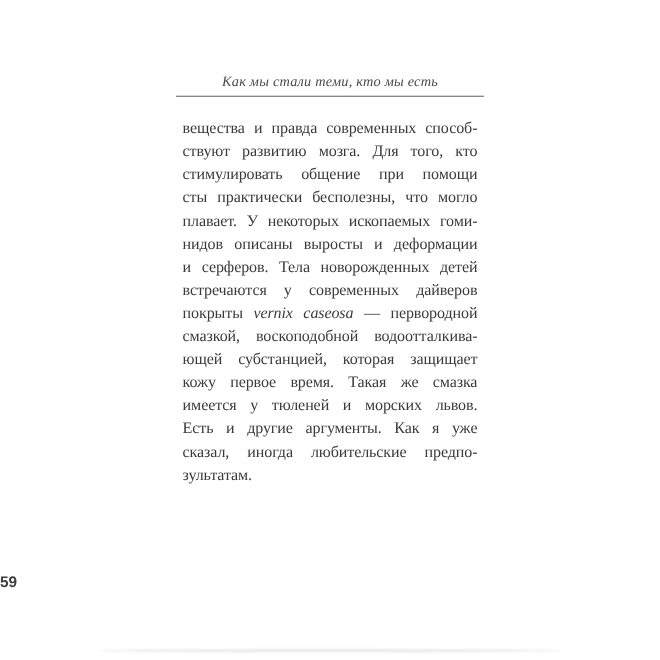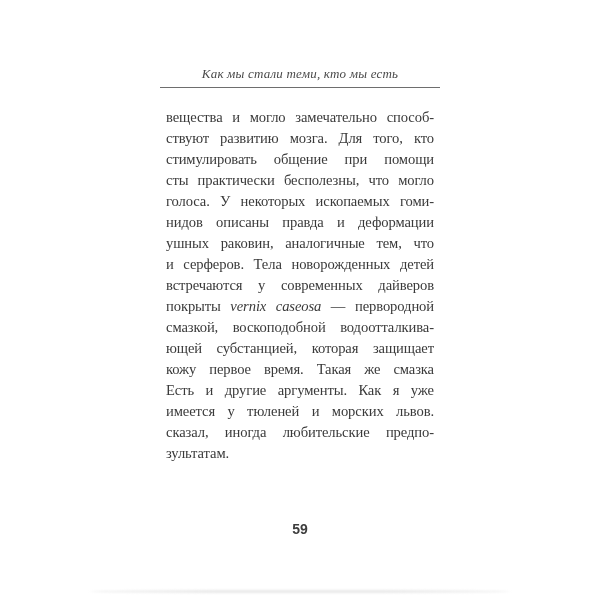--- a/index.html
+++ b/index.html
@@ -56,21 +56,21 @@
     text-align-last: left;
   }
   .body-text .italic {
     font-style: italic;
   }
   .page-number {
     position: absolute;
     top: 521px;
     left: 0;
     width: 100%;
-    text-align: center;
+    text-align: left;
     font-family: "Liberation Sans", sans-serif;
     font-weight: 700;
     font-size: 14px;
     color: var(--folio-color, #3d3d3d);
   }
   .page-edge-shadow {
     position: absolute;
     top: 590px;
     left: 50%;
     transform: translateX(-50%);
@@ -84,35 +84,34 @@
 </head>
 <body>
 
 <div class="canvas" style="--page-bg: #ffffff; --text-color: #3a3a3a; --head-color: #4a4a4a; --rule-color: #6e6e6e; --folio-color: #3d3d3d; --shadow-color: #e9e9e9;">
 
   <div class="running-head">Как мы стали теми, кто мы есть</div>
 
   <div class="head-rule"></div>
 
   <div class="body-text">
-      <div class="line"><span>вещества и могло замечательно способ-</span></div>
+      <div class="line"><span>вещества и правда современных способ-</span></div>
       <div class="line"><span>ствуют развитию мозга. Для того, кто</span></div>
       <div class="line"><span>стимулировать общение при помощи</span></div>
       <div class="line"><span>сты практически бесполезны, что могло</span></div>
-      <div class="line"><span>голоса. У некоторых ископаемых гоми-</span></div>
-      <div class="line"><span>нидов описаны правда и деформации</span></div>
-      <div class="line"><span>ушных раковин, аналогичные тем, что</span></div>
+      <div class="line"><span>плавает. У некоторых ископаемых гоми-</span></div>
+      <div class="line"><span>нидов описаны выросты и деформации</span></div>
       <div class="line"><span>и серферов. Тела новорожденных детей</span></div>
       <div class="line"><span>встречаются у современных дайверов</span></div>
       <div class="line"><span>покрыты </span><span class="italic">vernix caseosa</span><span> — первородной</span></div>
       <div class="line"><span>смазкой, воскоподобной водоотталкива-</span></div>
       <div class="line"><span>ющей субстанцией, которая защищает</span></div>
       <div class="line"><span>кожу первое время. Такая же смазка</span></div>
+      <div class="line"><span>имеется у тюленей и морских львов.</span></div>
       <div class="line"><span>Есть и другие аргументы. Как я уже</span></div>
-      <div class="line"><span>имеется у тюленей и морских львов.</span></div>
       <div class="line"><span>сказал, иногда любительские предпо-</span></div>
       <div class="line last"><span>зультатам.</span></div>
     </div>
 
   <div class="page-number">59</div>
 
   <div class="page-edge-shadow"></div>
 
 </div>
 

